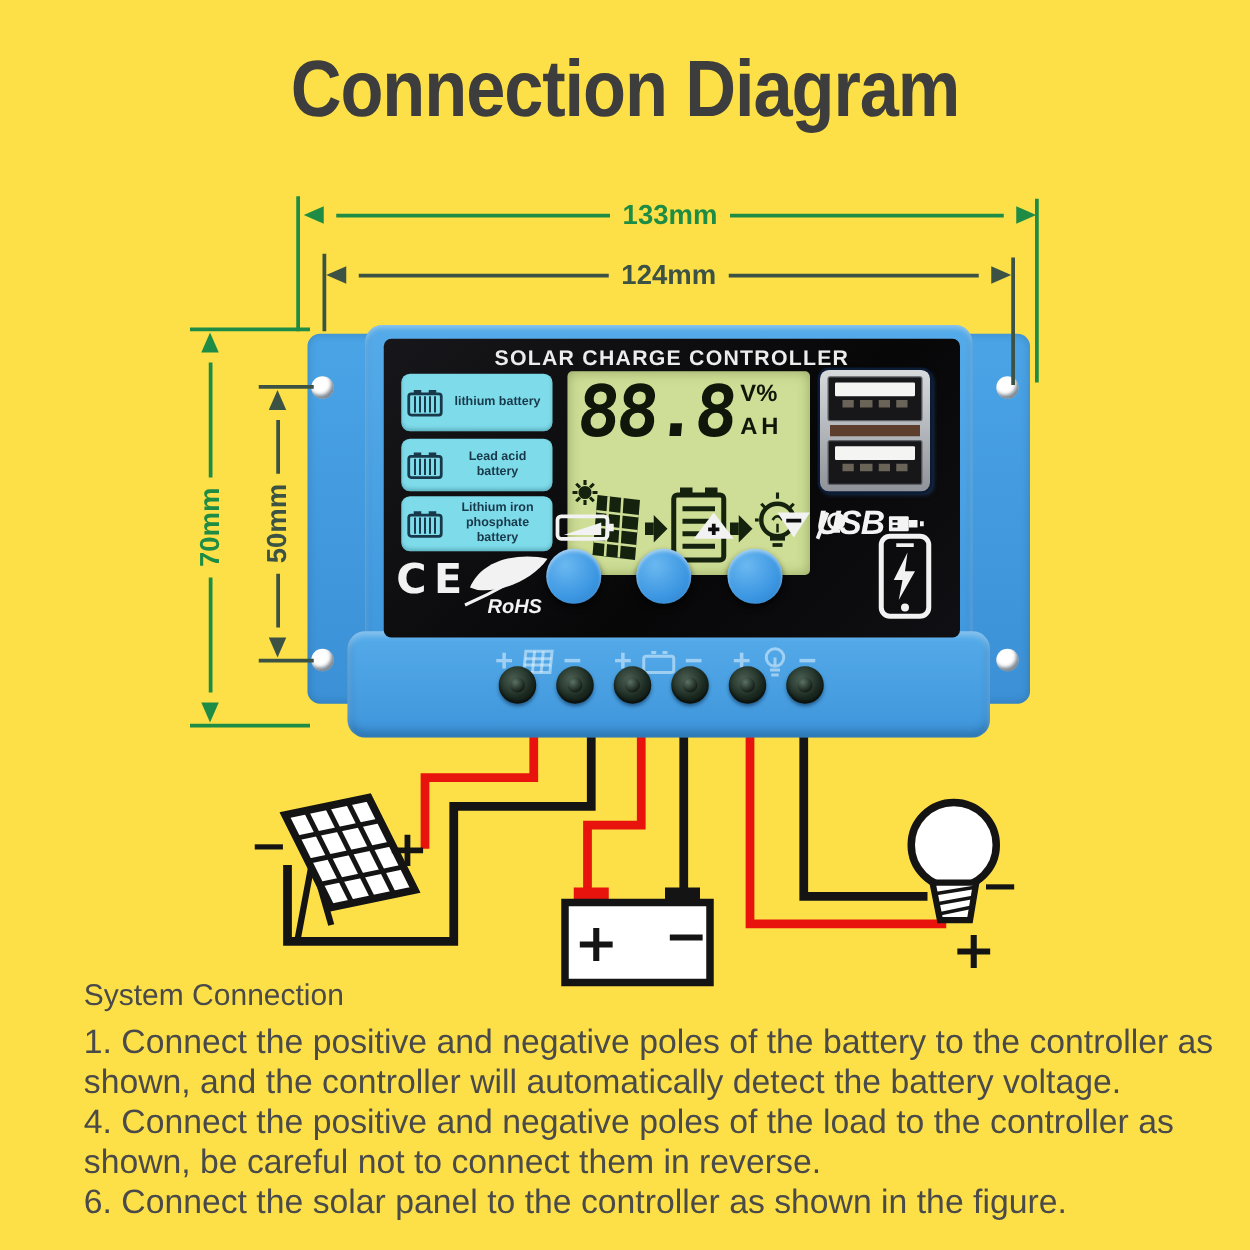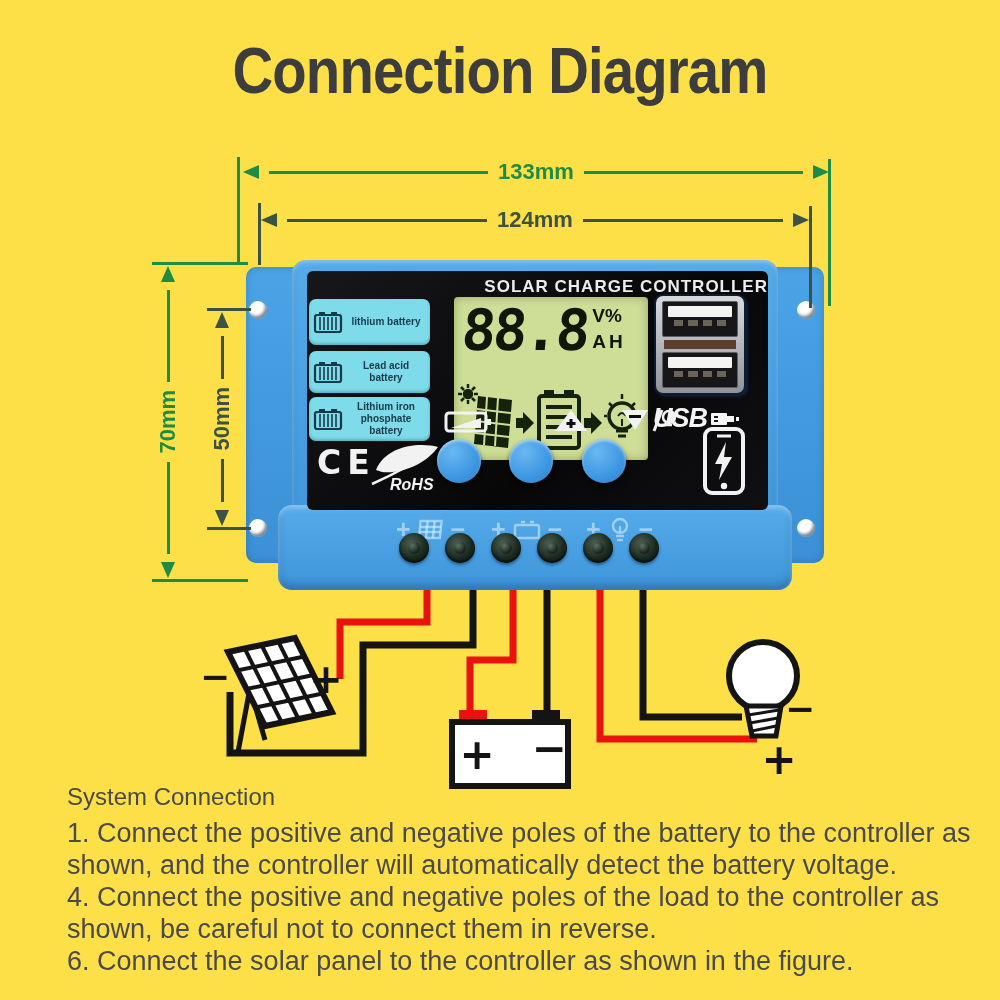--- a/index.html
+++ b/index.html
@@ -44,23 +44,23 @@
   .hole{position:absolute;width:18px;height:18px;border-radius:50%;background:#fff;
         box-shadow:inset -2px -3px 3px rgba(20,40,60,.55)}
   .body-main{position:absolute;left:292px;top:260px;width:486px;height:262px;z-index:2;
        background:linear-gradient(180deg,#55abe9,#3f97dd);border-radius:14px;
        box-shadow:inset 0 2px 4px rgba(255,255,255,.4), inset 0 -3px 6px rgba(0,40,80,.25)}
   .terminal-block{position:absolute;left:278px;top:505px;width:514px;height:85px;z-index:2;
        background:linear-gradient(180deg,#55abe9,#3e95da);border-radius:14px;
        box-shadow:inset 0 3px 5px rgba(255,255,255,.35), inset 0 -5px 8px rgba(0,40,80,.3)}
   .front-panel{position:absolute;left:307px;top:271px;width:461px;height:239px;z-index:3;
        background:linear-gradient(135deg,#17171b,#070708 60%,#101014);border-radius:6px}
-  .fp-header{position:absolute;top:6px;left:0;width:100%;text-align:right;color:#ececec;
+  .fp-header{position:absolute;top:6px;left:0;width:100%;text-align:center;color:#ececec;
        font-size:17px;font-weight:bold;letter-spacing:1px}
-  .bat-label{position:absolute;left:2px;width:121px;background:var(--label-cyan);border-radius:7px;
+  .bat-label{position:absolute;left:14px;width:121px;background:var(--label-cyan);border-radius:7px;
        display:flex;align-items:center;padding:3px 4px;gap:3px;
        box-shadow:inset 0 -2px 3px rgba(0,60,80,.25)}
   .bat-label .txt{flex:1;text-align:center;font-size:10px;font-weight:bold;color:#17394a;line-height:1.2}
   
   .lcd{position:absolute;left:147px;top:26px;width:194px;height:163px;background:var(--lcd-green);
        border-radius:4px;box-shadow:inset 0 0 10px rgba(40,60,10,.35);padding:6px 4px 0 8px}
   .lcd-top{display:flex;align-items:flex-start}
   .lcd-digits{font-family:"DejaVu Sans Mono",monospace;font-weight:bold;font-size:57px;line-height:.95;
        color:#10160a;transform:skewX(-5deg);letter-spacing:-3px}
   .lcd-units{margin-left:5px;color:#10160a;font-weight:900;font-size:19px;line-height:1.35}

